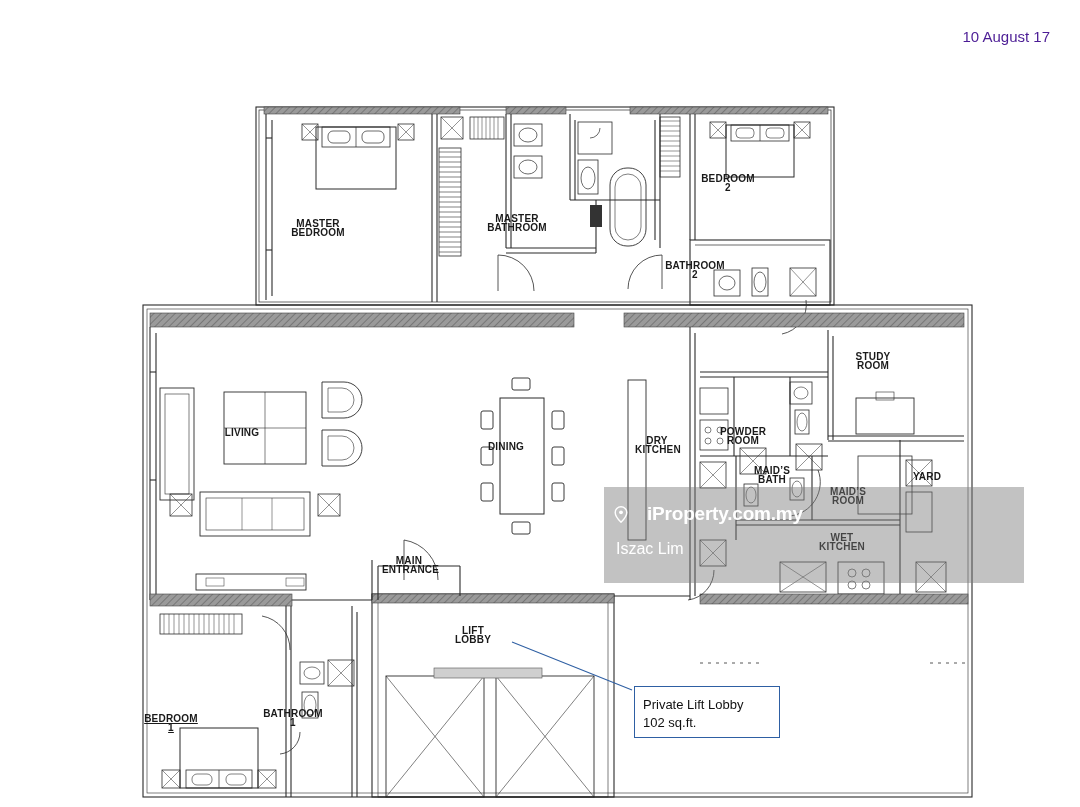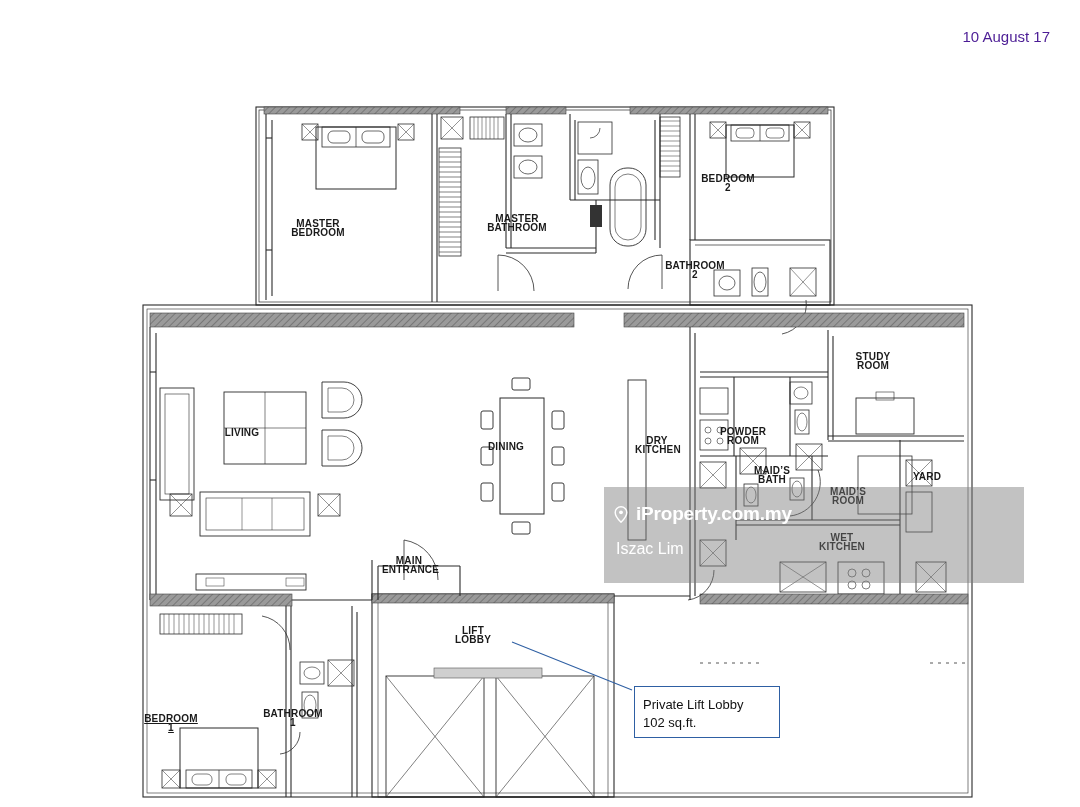--- a/index.html
+++ b/index.html
@@ -88,21 +88,21 @@
   #watermark-logo {
     position: absolute;
     left: 614px;
     top: 503px;
     font-size: 19px;
     font-weight: bold;
     color: #ffffff;
     letter-spacing: -0.2px;
     display: flex;
     align-items: center;
-    gap: 8px;
+    gap: 19px;
   }
   #watermark-logo .pin {
     display: inline-block;
     width: 14px;
     height: 17px;
     position: relative;
   }
   #watermark-user {
     position: absolute;
     left: 616px;

